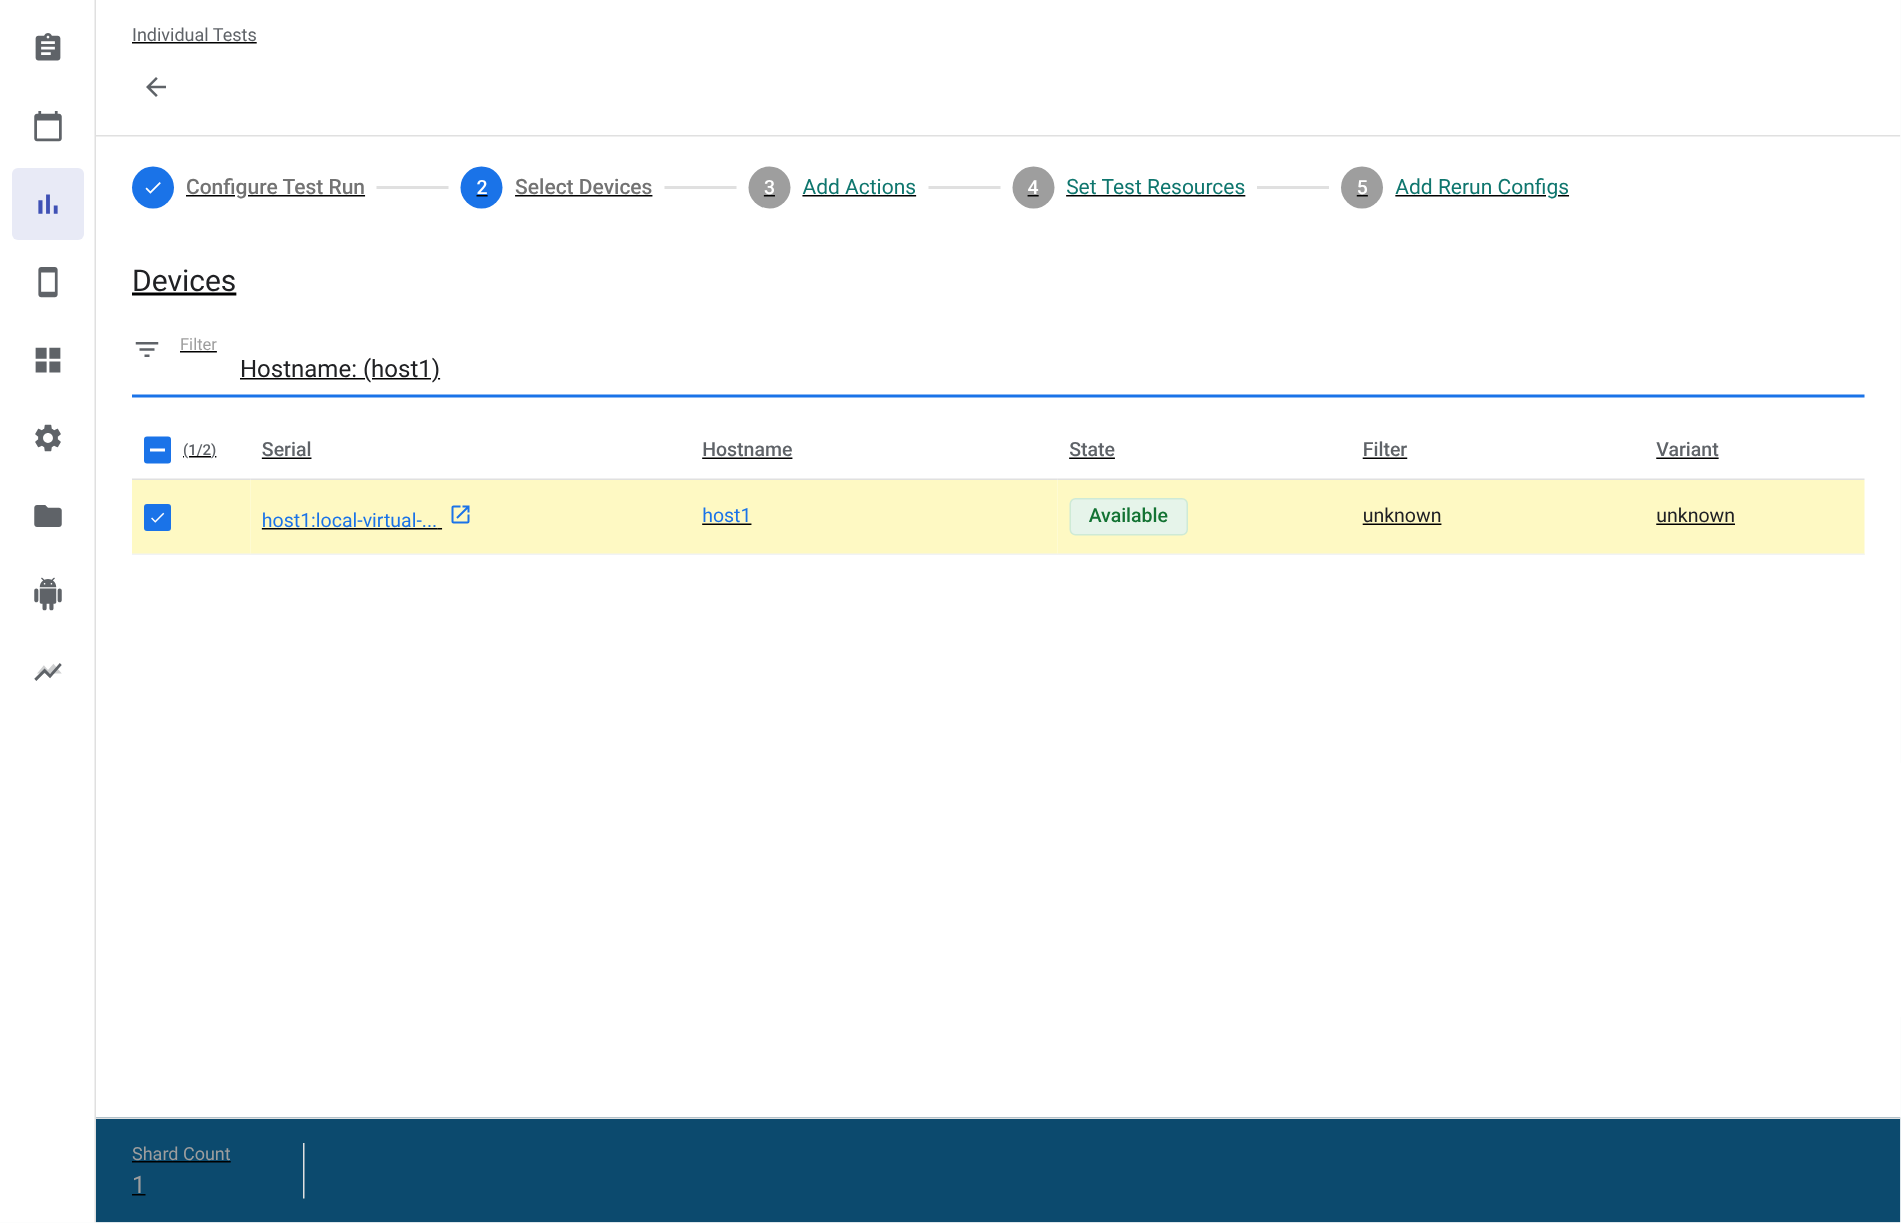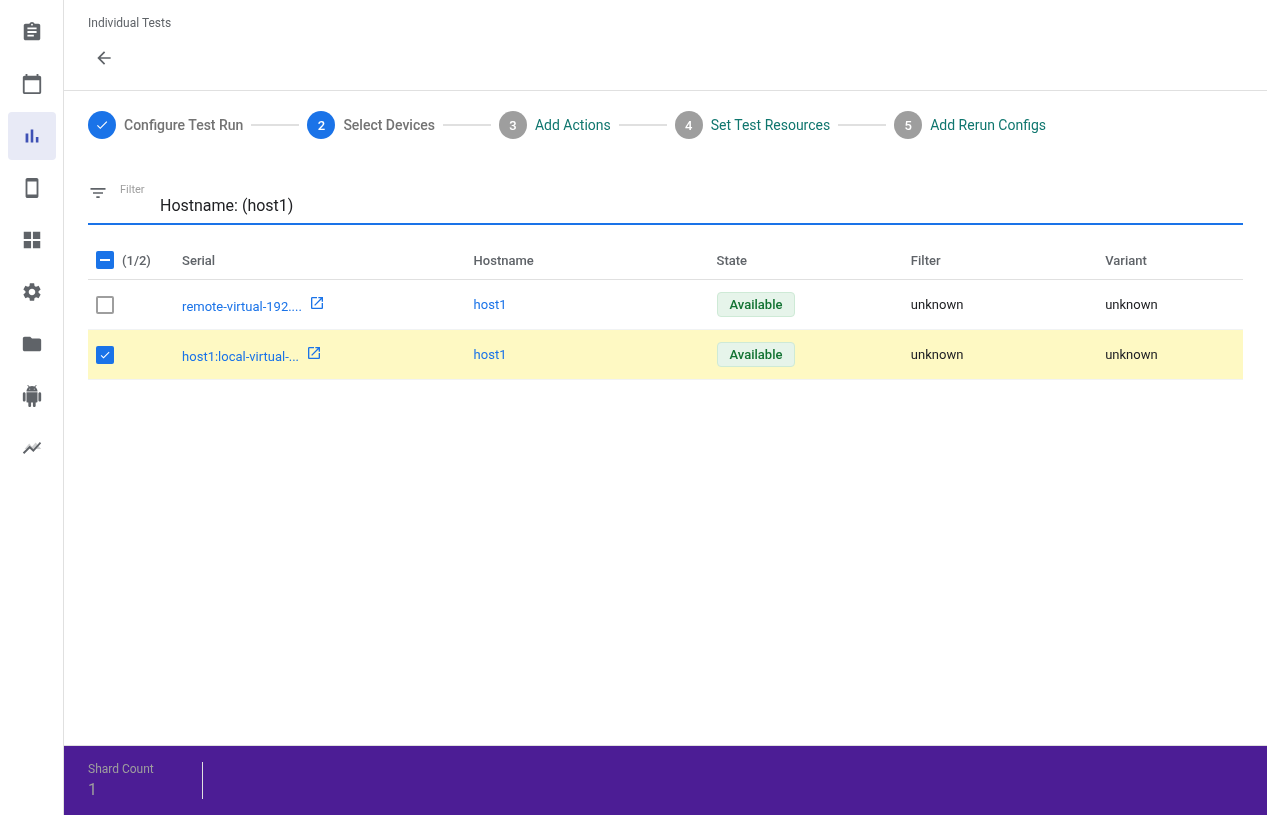--- a/index.html
+++ b/index.html
@@ -29,20 +29,21 @@
     .sidebar-item.active { background: #e8eaf6; color: #3f51b5; }
     .sidebar-item svg { width: 22px; height: 22px; }
 
     
     .main {
       flex: 1;
       background: #fff;
       display: flex;
       flex-direction: column;
       overflow: hidden;
+      text-decoration: underline;
     }
 
     
     .page-header {
       padding: 8px 24px 0 24px;
       border-bottom: 1px solid #e0e0e0;
     }
     .breadcrumb {
       font-size: 12px;
       color: #5f6368;
@@ -208,21 +209,21 @@
       height: 18px;
       background: #1a73e8;
       border-radius: 2px;
       display: flex;
       align-items: center;
       justify-content: center;
       cursor: pointer;
     }
 
     .row-count {
-      font-size: 13px;
+      font-size: 10px;
       color: #5f6368;
     }
 
     .serial-link {
       color: #1a73e8;
       text-decoration: none;
       font-size: 13px;
     }
 
     .external-link-icon {
@@ -249,21 +250,21 @@
     .status-available {
       background: #e6f4ea;
       color: #137333;
       border: 1px solid #ceead6;
     }
 
     
     .bottom-panel {
       border-top: 1px solid #e0e0e0;
       padding: 16px 24px;
-      background: #4c1d95;
+      background: #0c4a6e;
       display: flex;
       gap: 48px;
     }
     .bottom-field {}
     .bottom-field-label {
       font-size: 12px;
       color: #9e9e9e;
       margin-bottom: 4px;
     }
     .bottom-field-value {
@@ -378,20 +379,21 @@
 
     <div class="step">
       <div class="step-circle inactive">
         <span>5</span>
       </div>
       <span class="step-label inactive">Add Rerun Configs</span>
     </div>
   </div>
 
   <div class="content">
+    <h2 class="section-title">Devices</h2>
 
     <div class="filter-row">
       <div class="filter-icon">
         <svg width="20" height="20" viewBox="0 0 24 24" fill="currentColor">
             <path d="M10 18h4v-2h-4v2zM3 6v2h18V6H3zm3 7h12v-2H6v2z"></path>
           </svg>
       </div>
       <div class="filter-content">
         <div class="filter-label">Filter</div>
         <div class="filter-value">Hostname: (host1)</div>
@@ -421,41 +423,20 @@
           <th class="product-col">
             <span>Filter</span>
           </th>
           <th class="variant-col">
             <span>Variant</span>
           </th>
         </tr>
       </thead>
       <tbody>
 
-        <tr class="">
-          <td class="check-col">
-            <div class="checkbox-unchecked"></div>
-          </td>
-          <td>
-            <a class="serial-link" href="#">remote-virtual-192....</a>
-            <span class="external-link-icon">
-              <svg width="16" height="16" viewBox="0 0 24 24" fill="currentColor">
-                  <path d="M19 19H5V5h7V3H5c-1.11 0-2 .9-2 2v14c0 1.1.89 2 2 2h14c1.1 0 2-.9 2-2v-7h-2v7zM14 3v2h3.59l-9.83 9.83 1.41 1.41L19 6.41V10h2V3h-7z"></path>
-                </svg>
-            </span>
-          </td>
-          <td>
-            <a class="hostname-link" href="#">host1</a>
-          </td>
-          <td>
-            <span class="status-badge status-available">Available</span>
-          </td>
-          <td>unknown</td>
-          <td>unknown</td>
-        </tr>
 
         <tr class="selected">
           <td class="check-col">
             <div class="checkbox-checked">
               <svg width="12" height="12" viewBox="0 0 24 24" fill="white">
                   <path d="M9 16.17L4.83 12l-1.42 1.41L9 19 21 7l-1.41-1.41L9 16.17z"></path>
                 </svg>
             </div>
           </td>
           <td>

